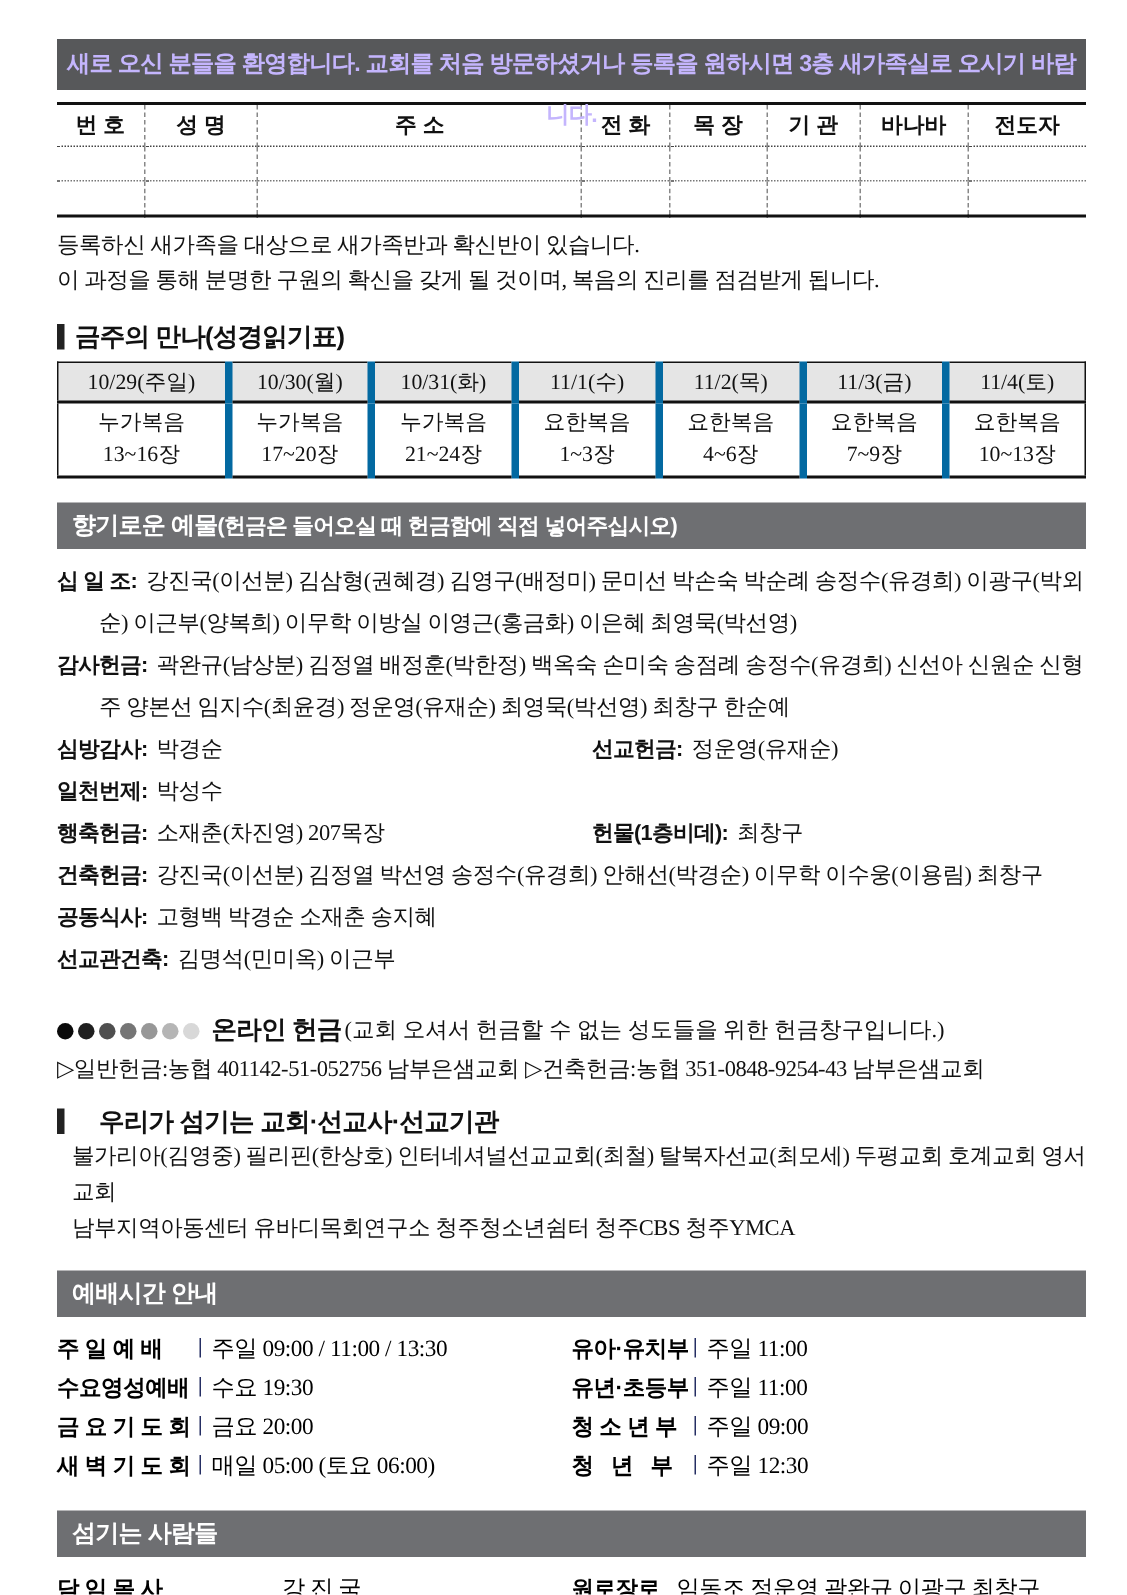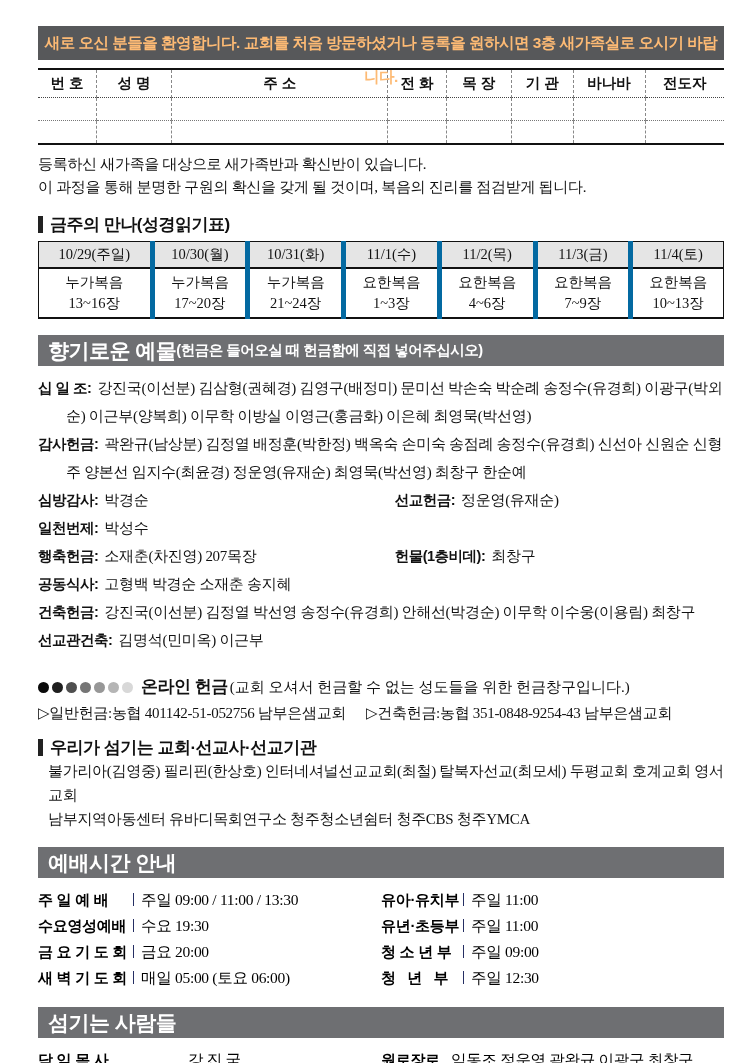--- a/index.html
+++ b/index.html
@@ -5,21 +5,21 @@
   html,body{margin:0;padding:0;background:#fff;}
   body{
     width:751px;height:1063px;overflow:hidden;
     font-family:"Liberation Serif","DejaVu Serif",serif;
     color:#111;
   }
   .page{padding:26px 27px 0 38px;}
 
   
   .banner{
-    background:#57585a;color:#fdba74;text-align:center;
+    background:#57585a;color:#c4b5fd;text-align:center;
     font-family:"Liberation Sans","DejaVu Sans",sans-serif;
     font-weight:bold;font-size:15.5px;line-height:34px;height:34px;
     letter-spacing:-0.5px;
   }
 
   
   table.newcomer{
     width:100%;border-collapse:collapse;margin-top:8px;
     border-top:2.5px solid #111;border-bottom:2.5px solid #111;
   }
@@ -53,21 +53,21 @@
   }
   table.manna td{font-size:14.5px;line-height:21px;padding:3px 0;}
   table.manna th + th, table.manna td + td{border-left:5px solid #0369a1;}
 
   
   .gray-bar{
     margin-top:16px;background:#6e6f72;color:#fff;
     font-family:"Liberation Sans","DejaVu Sans",sans-serif;
     padding:0 10px;height:31px;display:flex;align-items:center;letter-spacing:-0.5px;
   }
-  .gray-bar .big{font-size:21px;font-weight:bold;}
+  .gray-bar .big{font-size:16px;font-weight:bold;}
   .gray-bar .small{font-size:14.5px;font-weight:bold;}
 
   
   .offerings{margin-top:8px;font-size:15px;letter-spacing:-0.3px;}
   .off-row{margin:0;padding-left:28px;text-indent:-28px;line-height:28px;}
   .off-row b, .pair b{
     font-family:"Liberation Sans","DejaVu Sans",sans-serif;
     font-size:14.5px;margin-right:6px;letter-spacing:-0.5px;
   }
   .pair-row{display:flex;}
@@ -77,21 +77,21 @@
 
   
   .online{margin-top:20px;font-size:15px;}
   .online-head{display:flex;align-items:center;line-height:26px;}
   .dots{display:inline-flex;gap:3px;margin-right:8px;align-items:center;}
   .dots span{width:11px;height:11px;border-radius:50%;display:inline-block;}
   .online-head b{
     font-family:"Liberation Sans","DejaVu Sans",sans-serif;
     font-size:17px;letter-spacing:-0.5px;margin-right:2px;
   }
-  .accounts{display:flex;gap:20px;line-height:26px;letter-spacing:-0.3px;}
+  .accounts{display:flex;gap:4px;line-height:26px;letter-spacing:-0.3px;}
 
   
   .orgs{margin-top:10px;}
   .orgs .body{font-size:15px;line-height:24px;margin-left:10px;letter-spacing:-0.3px;}
 
   
   .two-col{display:flex;margin-top:9px;color:#000000;}
   .two-col .col{width:50%;}
   .row-line{line-height:26px;font-size:15.5px;white-space:pre;letter-spacing:-0.3px;}
   .row-line .lbl{display:inline-block;font-weight:bold;
@@ -229,23 +229,23 @@
         <b>일천번제:</b><span>박성수</span></p>
     </div>
     <div class="pair-row">
       <p class="pair left">
         <b>행축헌금:</b><span>소재춘(차진영) 207목장</span></p>
       <p class="pair right">
         <b>헌물(1층비데):</b><span>최창구</span></p>
     </div>
 
     <p class="off-row">
+      <b>건축헌금:</b><span>강진국(이선분) 김정열 박선영 송정수(유경희) 안해선(박경순) 이무학 이수웅(이용림) 최창구</span></p>
+    <p class="off-row">
       <b>공동식사:</b><span>고형백 박경순 소재춘 송지혜</span></p>
-    <p class="off-row">
-      <b>건축헌금:</b><span>강진국(이선분) 김정열 박선영 송정수(유경희) 안해선(박경순) 이무학 이수웅(이용림) 최창구</span></p>
     <p class="off-row">
       <b>선교관건축:</b><span>김명석(민미옥) 이근부</span></p>
   </div>
 
   <div class="online">
     <div class="online-head">
       <span class="dots">
           <span style="background: rgb(10, 10, 10);"></span>
           <span style="background: rgb(31, 31, 31);"></span>
           <span style="background: rgb(79, 79, 79);"></span>
@@ -257,21 +257,21 @@
       <b>온라인 헌금</b>
       <span>(교회 오셔서 헌금할 수 없는 성도들을 위한 헌금창구입니다.)</span>
     </div>
     <div class="accounts">
       <span>▷일반헌금:농협 401142-51-052756 남부은샘교회</span>
       <span>▷건축헌금:농협 351-0848-9254-43 남부은샘교회</span>
     </div>
   </div>
 
   <div class="orgs">
-    <div class="bar-title" style="margin-top:0;">
+    <div class="bar-title" style="margin-top:0;gap:16px;">
       <span class="vmark"></span>
       <span>우리가 섬기는 교회·선교사·선교기관</span>
     </div>
     <div class="body">
       <div>불가리아(김영중) 필리핀(한상호) 인터네셔널선교교회(최철) 탈북자선교(최모세) 두평교회 호계교회 영서교회</div>
       <div>남부지역아동센터 유바디목회연구소 청주청소년쉼터 청주CBS 청주YMCA</div>
     </div>
   </div>
 
   <div class="gray-bar">

